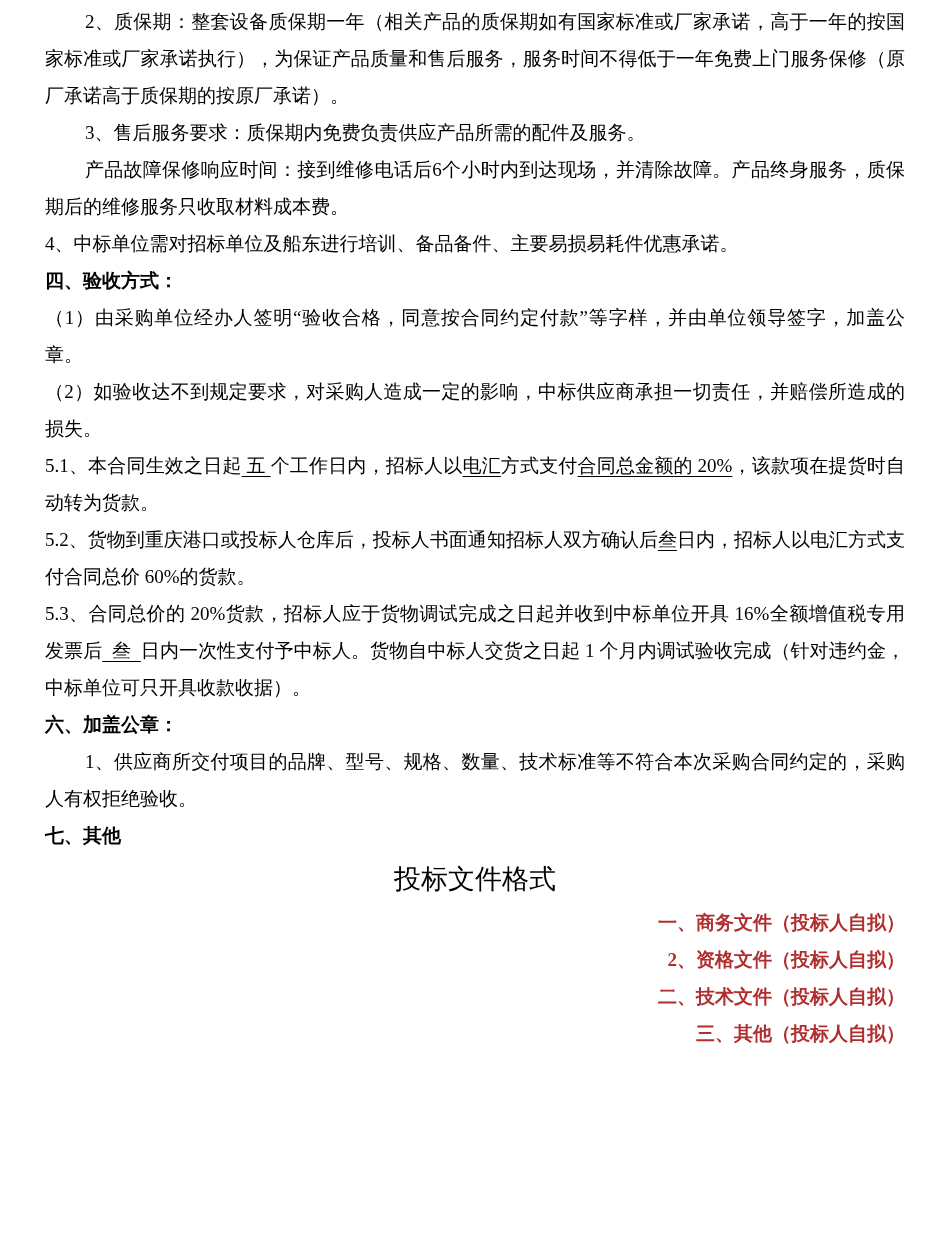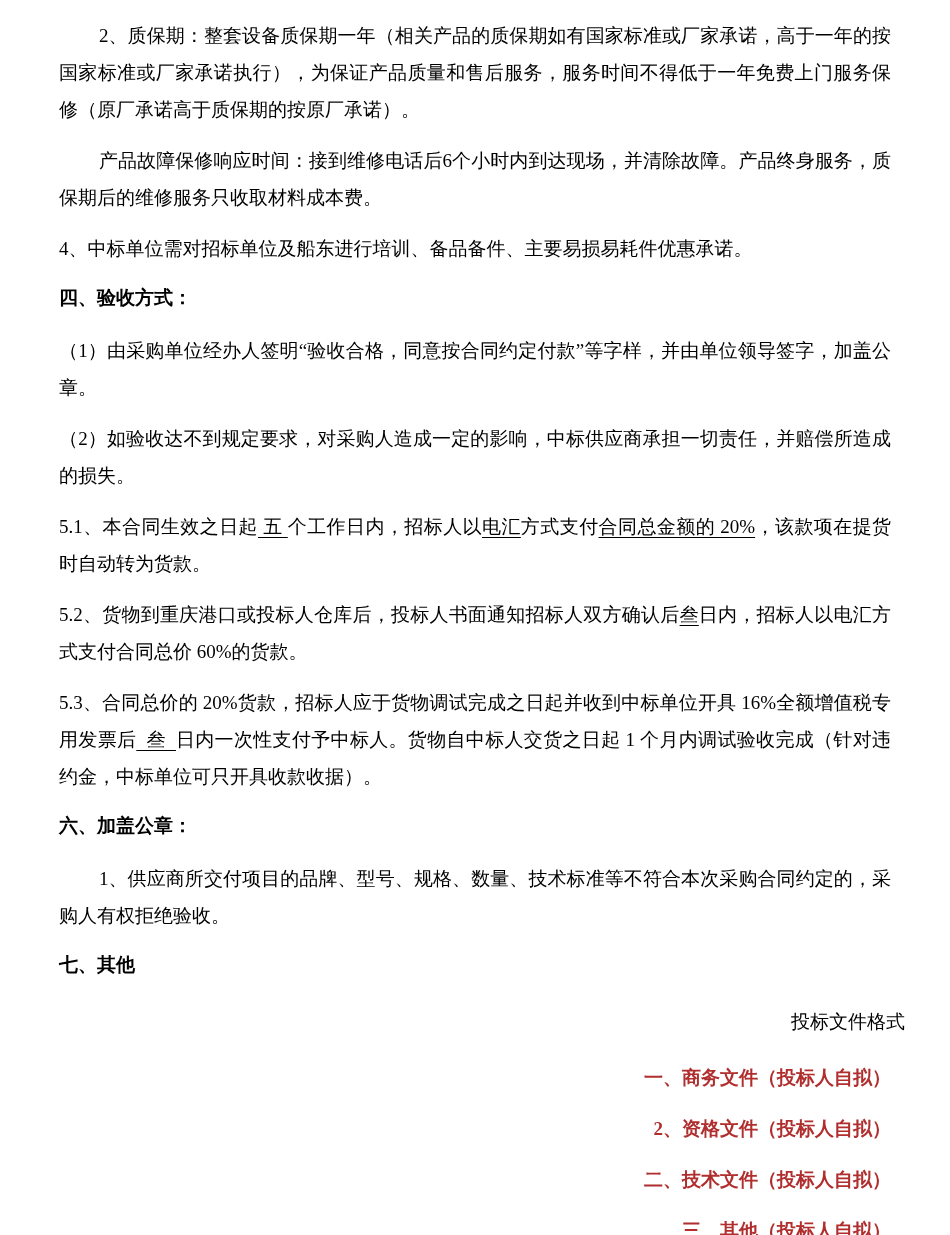--- a/index.html
+++ b/index.html
@@ -15,35 +15,35 @@
     overflow: hidden;
   }
   .doc {
     padding: 3px 45px 0 45px;
     font-family: "Liberation Serif", "DejaVu Serif", serif;
     font-size: 19px;
     line-height: 37px;
     color: #000000;
   }
   .doc p {
-    margin: 14px;
+    margin: 0;
     text-align: justify;
   }
   
   p.body-indent { text-indent: 2.1em; }
   
   p.heading {
-    font-family: Liberation Mono, monospace;
+    font-family: Liberation Sans, sans-serif;
     font-weight: bold;
     text-align: left;
   }
   
   p.title {
-    text-align: right;
-    font-size: 19px;
+    text-align: center;
+    font-size: 27px;
     line-height: 46px;
     font-weight: normal;
     margin: 2px 0 2px 0 !important;
   }
   
   p.red-level1, p.red-level2 {
     color: var(--accent-red, #B02E2E);
     font-weight: bold;
     text-align: right;
   }
@@ -53,20 +53,21 @@
     text-decoration: underline;
     text-underline-offset: 4px;
   }
 </style>
 </head>
 <body>
 
 <div class="page">
   <div class="doc">
       <p class="body-indent"><span>2、质保期：整套设备质保期一年（相关产品的质保期如有国家标准或厂家承诺，高于一年的按国家标准或厂家承诺执行），为保证产品质量和售后服务，服务时间不得低于一年免费上门服务保修（原厂承诺高于质保期的按原厂承诺）。</span></p>
+      <p class="body-indent"><span>3、售后服务要求：质保期内免费负责供应产品所需的配件及服务。</span></p>
       <p class="body-indent"><span>产品故障保修响应时间：接到维修电话后6个小时内到达现场，并清除故障。产品终身服务，质保期后的维修服务只收取材料成本费。</span></p>
       <p class="body"><span>4、中标单位需对招标单位及船东进行培训、备品备件、主要易损易耗件优惠承诺。</span></p>
       <p class="heading"><span>四、验收方式：</span></p>
       <p class="body"><span>（1）由采购单位经办人签明“验收合格，同意按合同约定付款”等字样，并由单位领导签字，加盖公章。</span></p>
       <p class="body"><span>（2）如验收达不到规定要求，对采购人造成一定的影响，中标供应商承担一切责任，并赔偿所造成的损失。</span></p>
       <p class="body"><span>5.1、本合同生效之日起</span><span class="u">&nbsp;五&nbsp;</span><span>个工作日内，招标人以</span><span class="u">电汇</span><span>方式支付</span><span class="u">合同总金额的 20%</span><span>，该款项在提货时自动转为货款。</span></p>
       <p class="body"><span>5.2、货物到重庆港口或投标人仓库后，投标人书面通知招标人双方确认后</span><span class="u">叁</span><span>日内，招标人以电汇方式支付合同总价 60%的货款。</span></p>
       <p class="body"><span>5.3、合同总价的 20%货款，招标人应于货物调试完成之日起并收到中标单位开具 16%全额增值税专用发票后</span><span class="u">&nbsp;&nbsp;叁&nbsp;&nbsp;</span><span>日内一次性支付予中标人。货物自中标人交货之日起 1 个月内调试验收完成（针对违约金，中标单位可只开具收款收据）。</span></p>
       <p class="heading"><span>六、加盖公章：</span></p>
       <p class="body-indent"><span>1、供应商所交付项目的品牌、型号、规格、数量、技术标准等不符合本次采购合同约定的，采购人有权拒绝验收。</span></p>

